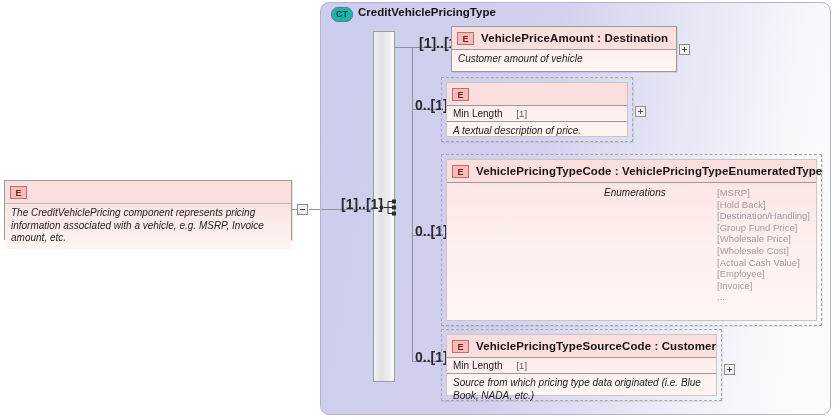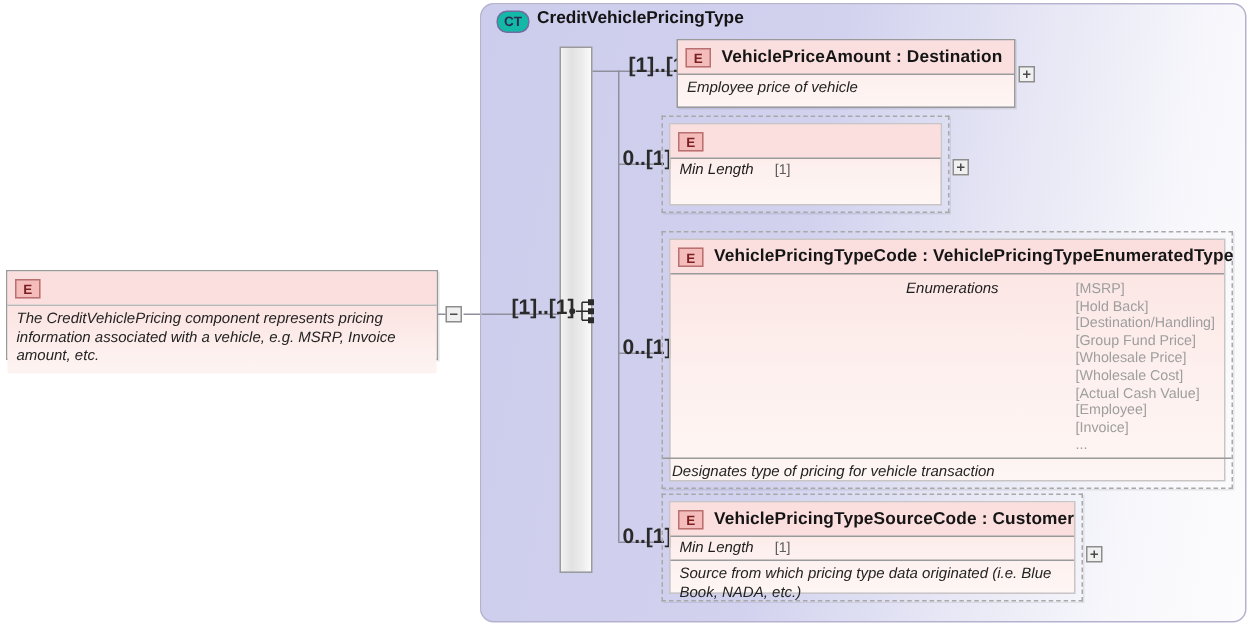--- a/index.html
+++ b/index.html
@@ -139,21 +139,21 @@
     height: 100%;
     box-sizing: border-box;
   }
   .facet-row {
     display: flex;
     align-items: baseline;
     border-top: 1px solid #9a9a9a;
     padding: 2px 6px 2px 6px;
     font-size: 10px;
   }
-  .facet-name { font-style: italic; color: #1d1d1d; }
+  .facet-name { color: #1d1d1d; }
   .facet-val { color: #5d5d5d; margin-left: 14px; font-size: 9.5px; }
   .doc-row {
     border-top: 1px solid #9a9a9a;
     padding: 3px 6px 4px 6px;
     font-style: italic;
     font-size: 10px;
     line-height: 12.5px;
     color: #232323;
   }
 
@@ -248,36 +248,37 @@
 
 <div class="abs hline" style="left:395px; top:47px; width:18px;"></div>
 <div class="abs hline" style="left:412px; top:47px; width:40px;"></div>
 <div class="abs card" style="left:419px; top:35px;">[1]..[1]</div>
 
 <div class="abs child-box required" style="left:451px; top:26px; width:226px; height:46px;">
   <div class="elem-header">
     <span class="badge-e">E</span>
     <span class="elem-title">VehiclePriceAmount : Destination</span>
   </div>
-  <div class="doc-row">Employee price of vehicle</div>
+  <div class="doc-row">Customer amount of vehicle</div>
 </div>
 <div class="abs toggle plus" style="left:679px; top:44px;"></div>
 
 <div class="abs hline" style="left:412px; top:109px; width:29px;"></div>
 <div class="abs card" style="left:415px; top:97px;">0..[1]</div>
 
 <div class="abs child-box optional" style="left:441px; top:77px; width:192px; height:65px;">
   <div class="opt-inner">
     <div class="elem-header">
       <span class="badge-e">E</span>
     </div>
     <div class="facet-row">
       <span class="facet-name">Min Length</span>
       <span class="facet-val">[1]</span>
     </div>
+    <div class="doc-row">A textual description of price.</div>
   </div>
 </div>
 <div class="abs toggle plus" style="left:635px; top:106px;"></div>
 
 <div class="abs hline" style="left:412px; top:235px; width:29px;"></div>
 <div class="abs card" style="left:415px; top:223px;">0..[1]</div>
 
 <div class="abs child-box optional" style="left:441px; top:154px; width:381px; height:172px;">
   <div class="opt-inner">
     <div class="elem-header">
@@ -292,21 +293,20 @@
           <div>[Destination/Handling]</div>
           <div>[Group Fund Price]</div>
           <div>[Wholesale Price]</div>
           <div>[Wholesale Cost]</div>
           <div>[Actual Cash Value]</div>
           <div>[Employee]</div>
           <div>[Invoice]</div>
           <div>...</div>
         </span>
     </div>
-    <div class="doc-row" style="position:absolute; left:0; right:0; bottom:0;">Designates type of pricing for vehicle transaction</div>
   </div>
 </div>
 
 <div class="abs hline" style="left:412px; top:361px; width:29px;"></div>
 <div class="abs card" style="left:415px; top:349px;">0..[1]</div>
 
 <div class="abs child-box optional" style="left:441px; top:329px; width:281px; height:72px;">
   <div class="opt-inner">
     <div class="elem-header">
       <span class="badge-e">E</span>

